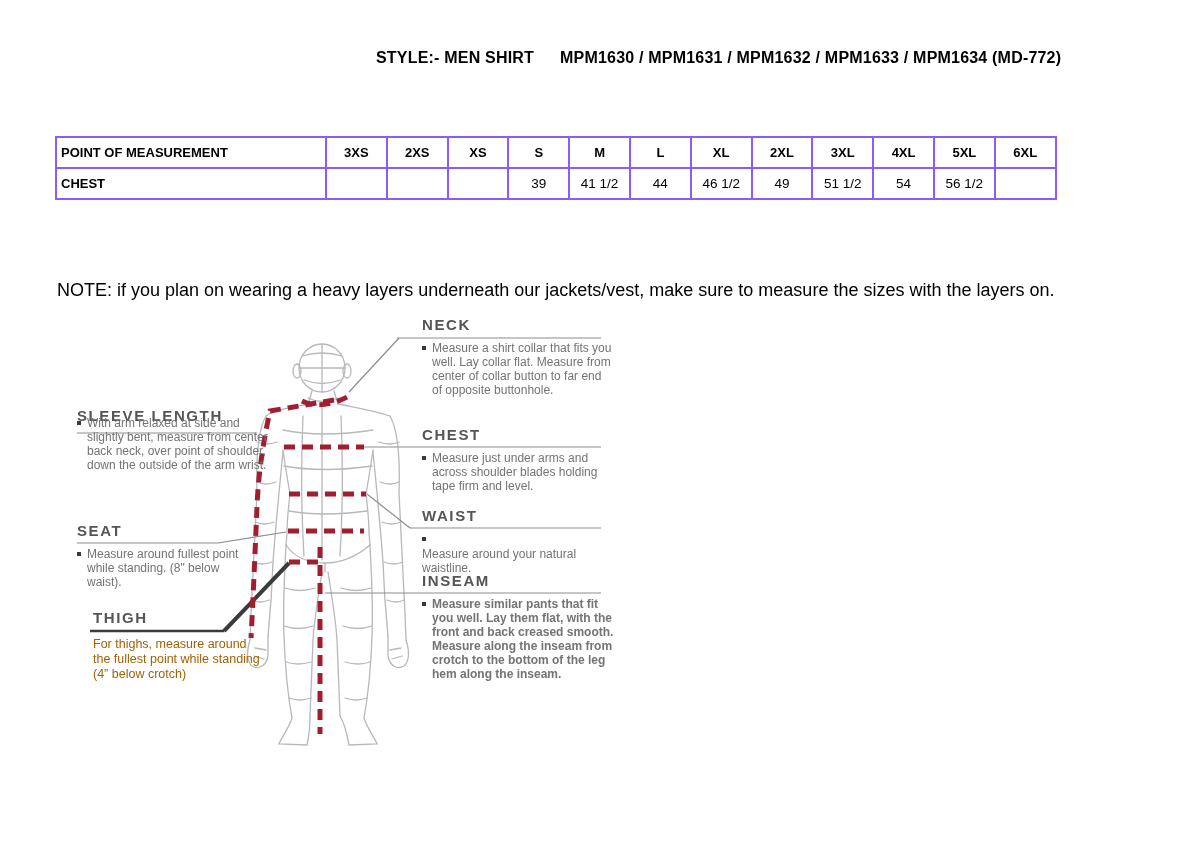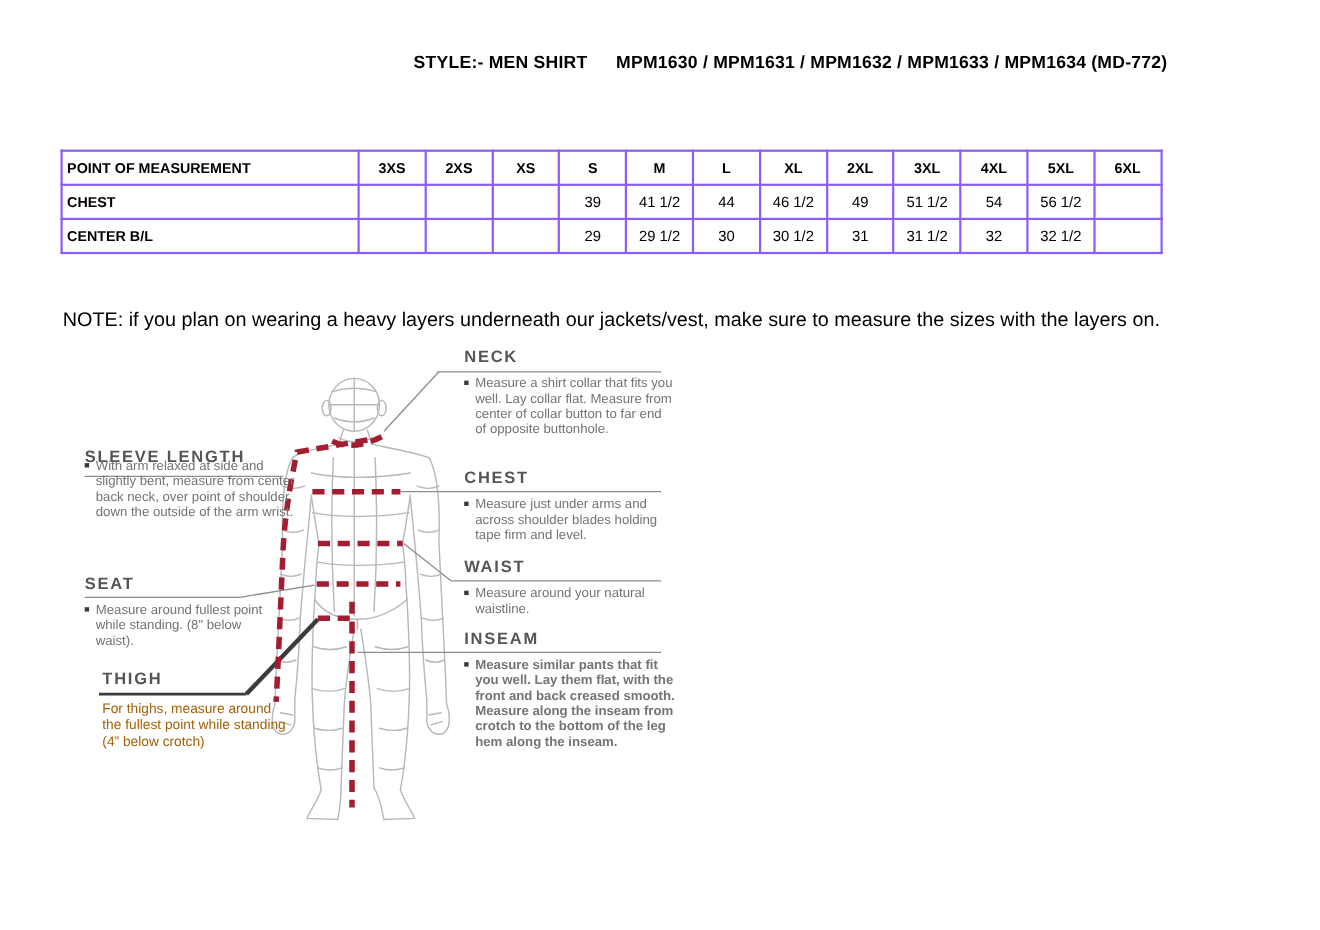--- a/index.html
+++ b/index.html
@@ -47,21 +47,21 @@
   .guide-text .bullet{
     flex:0 0 auto;width:4px;height:4px;background:#3a3a3a;margin-top:5px;
   }
   .thigh-text{font-size:12.5px;line-height:15px;color:#a16207;}
 
   .b-neck   {left:422px;top:316px;width:190px;}
   .p-neck   {left:422px;top:341px;width:190px;}
   .b-chest  {left:422px;top:426px;width:190px;}
   .p-chest  {left:422px;top:451px;width:190px;}
   .b-waist  {left:422px;top:507px;width:190px;}
-  .p-waist  {left:422px;top:532px;width:190px;}
+  .p-waist  {left:422px;top:532px;width:190px;flex-direction:column;}
   .b-inseam {left:422px;top:572px;width:200px;}
   .p-inseam {left:422px;top:597px;width:195px;font-weight:bold;}
   .b-sleeve {left:77px;top:407px;width:200px;}
   .p-sleeve {left:77px;top:416px;width:195px;}
   .b-seat   {left:77px;top:522px;width:160px;}
   .p-seat   {left:77px;top:547px;width:180px;}
   .b-thigh  {left:93px;top:609px;width:140px;}
   .p-thigh  {left:93px;top:637px;width:170px;}
 </style>
 </head>
@@ -113,35 +113,20 @@
         <td>39</td>
         <td>41 1/2</td>
         <td>44</td>
         <td>46 1/2</td>
         <td>49</td>
         <td>51 1/2</td>
         <td>54</td>
         <td>56 1/2</td>
         <td></td>
       </tr>
-      <tr>
-        <td class="rowlabel">CENTER B/L</td>
-        <td></td>
-        <td></td>
-        <td></td>
-        <td>29</td>
-        <td>29 1/2</td>
-        <td>30</td>
-        <td>30 1/2</td>
-        <td>31</td>
-        <td>31 1/2</td>
-        <td>32</td>
-        <td>32 1/2</td>
-        <td></td>
-      </tr>
     </tbody>
 </table>
 
 <div class="note">NOTE: if you plan on wearing a heavy layers underneath our jackets/vest, make sure to measure the sizes with the layers on.</div>
 
 <svg class="diagram-svg" width="1200" height="845" viewBox="0 0 1200 845">
 
   <g fill="none" stroke="#b7b8ba" stroke-width="1.3" stroke-linecap="round">
 
     <ellipse cx="322" cy="368" rx="23" ry="24"></ellipse>

